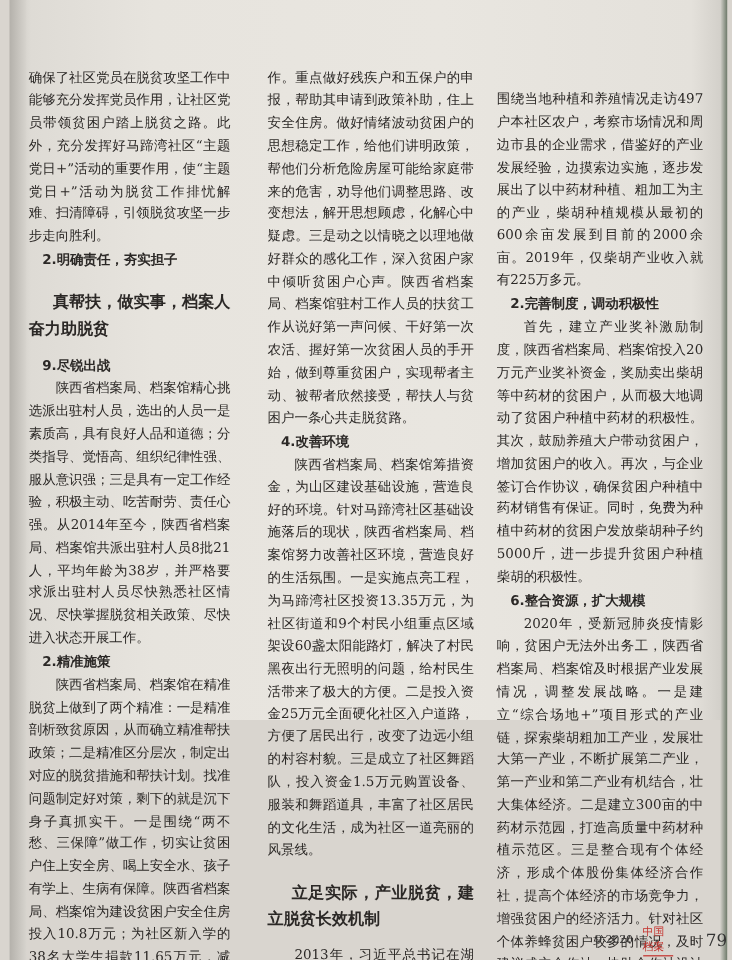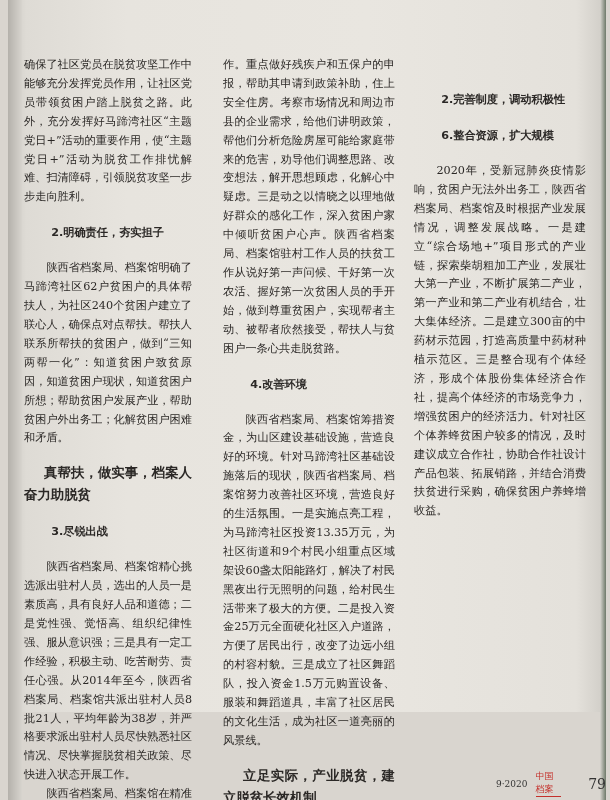--- a/index.html
+++ b/index.html
@@ -4,39 +4,39 @@
 <style>
   html, body { margin:0; padding:0; }
   body {
     width:610px; height:800px; overflow:hidden;
     background:#d9d5cf;
     font-family:"DejaVu Serif", "Liberation Serif", serif;
     color:#2b2826;
     position:relative;
   }
   .page {
-    position:absolute; left:8px; top:0; width:598px; height:712px;
+    position:absolute; left:8px; top:0; width:598px; height:600px;
     background:linear-gradient(90deg,#c9c6c0 0%,#dedbd5 3%,#e7e4de 20%,#e9e6e0 60%,#e4e1db 95%,#cfccc6 100%);
   }
   .spine {
     position:absolute; left:0; top:0; width:14px; height:800px;
     background:linear-gradient(90deg,#b4b1ab,#d7d4ce);
   }
   .edge-right {
     position:absolute; right:0; top:0; width:6px; height:800px;
     background:linear-gradient(90deg,#d8d5cf,#6e7a6a);
   }
   .col { position:absolute; font-size:11.2px; line-height:18.9px; text-align:justify; }
   .col-1 { left:16px; top:56px; width:168px; }
   .col-2 { left:215px; top:56px; width:172px; }
   .col-3 { left:406px; top:74px; width:172px; }
   p { margin:0; text-indent:2em; }
   p.cont { text-indent:0; }
   .sub {
-    margin:16px; padding-left:1em;
+    margin:0; padding-left:1em;
     font-family:"DejaVu Sans","Liberation Sans",sans-serif;
     font-weight:bold; font-size:11.2px; line-height:20px;
   }
   .section {
     font-family:Liberation Serif, serif;
     font-weight:bold; font-size:13.4px; line-height:22px;
     margin:14px 0 10px 0; text-indent:1.5em;
   }
   .footer {
     position:absolute; top:770px; left:488px; font-size:10px; color:#333;
@@ -49,38 +49,40 @@
 </head>
 <body>
 
 <div class="page">
   <div class="spine"></div>
   <div class="edge-right"></div>
 
   <div class="col col-1">
     <p class="cont">确保了社区党员在脱贫攻坚工作中能够充分发挥党员作用，让社区党员带领贫困户踏上脱贫之路。此外，充分发挥好马蹄湾社区“主题党日+”活动的重要作用，使“主题党日+”活动为脱贫工作排忧解难、扫清障碍，引领脱贫攻坚一步步走向胜利。</p>
     <div class="sub">2.明确责任，夯实担子</div>
-    <p>陕西省档案局、档案馆明确了马蹄湾社区62户贫困户的具体帮扶人，为社区240个贫困户建立了联心人，确保点对点帮扶。帮扶人联系所帮扶的贫困户，做到“三知两帮一化”：知道贫困户致贫原因，知道贫困户现状，知道贫困户所想；帮助贫困户发展产业，帮助贫困户外出务工；化解贫困户困难和矛盾。</p>
     <div class="section">真帮扶，做实事，档案人奋力助脱贫</div>
-    <div class="sub">3.尽锐出战</div>
-    <p>陕西省档案局、档案馆精心挑选派出驻村人员，选出的人员一是素质高，具有良好人品和道德；二是党性强、觉悟高、组织纪律性强、服从意识强；三是具有一定工作经验，积极主动、吃苦耐劳、责任心强。从2014年至今，陕西省档案局、档案馆共派出驻村人员8批21人，平均年龄为38岁，并严格要求派出驻村人员尽快熟悉社区情况、尽快掌握脱贫相关政策、尽快进入状态开展工作。</p>
+    <div class="sub">9.尽锐出战</div>
+    <p>陕西省档案局、档案馆精心挑选派出驻村人员，选出的人员一是素质高，具有良好人品和道德；分类指导、觉悟高、组织纪律性强、服从意识强；三是具有一定工作经验，积极主动、吃苦耐劳、责任心强。从2014年至今，陕西省档案局、档案馆共派出驻村人员8批21人，平均年龄为38岁，并严格要求派出驻村人员尽快熟悉社区情况、尽快掌握脱贫相关政策、尽快进入状态开展工作。</p>
+    <div class="sub">2.精准施策</div>
     <p>陕西省档案局、档案馆在精准脱贫上做到了两个精准：一是精准剖析致贫原因，从而确立精准帮扶政策；二是精准区分层次，制定出对应的脱贫措施和帮扶计划。找准问题制定好对策，剩下的就是沉下身子真抓实干。一是围绕“两不愁、三保障”做工作，切实让贫困户住上安全房、喝上安全水、孩子有学上、生病有保障。陕西省档案局、档案馆为建设贫困户安全住房投入10.8万元；为社区新入学的38名大学生捐款11.65万元，减轻了贫困家庭的负担，确保贫困学生能够顺利入学。二是做好重点户和难点户的工</p>
   </div>
 
   <div class="col col-2">
-    <p class="cont">作。重点做好残疾户和五保户的申报，帮助其申请到政策补助，住上安全住房。考察市场情况和周边市县的企业需求，给他们讲明政策，帮他们分析危险房屋可能给家庭带来的危害，劝导他们调整思路、改变想法，解开思想顾虑，化解心中疑虑。三是动之以情晓之以理地做好群众的感化工作，深入贫困户家中倾听贫困户心声。陕西省档案局、档案馆驻村工作人员的扶贫工作从说好第一声问候、干好第一次农活、握好第一次贫困人员的手开始，做到尊重贫困户，实现帮者主动、被帮者欣然接受，帮扶人与贫困户一条心共走脱贫路。</p>
+    <p class="cont">作。重点做好残疾户和五保户的申报，帮助其申请到政策补助，住上安全住房。做好情绪波动贫困户的思想稳定工作，给他们讲明政策，帮他们分析危险房屋可能给家庭带来的危害，劝导他们调整思路、改变想法，解开思想顾虑，化解心中疑虑。三是动之以情晓之以理地做好群众的感化工作，深入贫困户家中倾听贫困户心声。陕西省档案局、档案馆驻村工作人员的扶贫工作从说好第一声问候、干好第一次农活、握好第一次贫困人员的手开始，做到尊重贫困户，实现帮者主动、被帮者欣然接受，帮扶人与贫困户一条心共走脱贫路。</p>
     <div class="sub">4.改善环境</div>
     <p>陕西省档案局、档案馆筹措资金，为山区建设基础设施，营造良好的环境。针对马蹄湾社区基础设施落后的现状，陕西省档案局、档案馆努力改善社区环境，营造良好的生活氛围。一是实施点亮工程，为马蹄湾社区投资13.35万元，为社区街道和9个村民小组重点区域架设60盏太阳能路灯，解决了村民黑夜出行无照明的问题，给村民生活带来了极大的方便。二是投入资金25万元全面硬化社区入户道路，方便了居民出行，改变了边远小组的村容村貌。三是成立了社区舞蹈队，投入资金1.5万元购置设备、服装和舞蹈道具，丰富了社区居民的文化生活，成为社区一道亮丽的风景线。</p>
     <div class="section">立足实际，产业脱贫，建立脱贫长效机制</div>
     <p>2013年，习近平总书记在湖南省花垣县十八洞村考察时指出：“扶贫攻坚就是要实事求是、因地制宜、分类指导、精准扶贫。”产业发展能够极大地降低返贫风险，是帮助贫困户脱贫、防止贫困户返贫最有效的方法。因此，找准项目、发展产业是建立脱贫长效机制的关键。陕西省档案局、档案馆在广泛征得大家意见的基础上，做了3方面的工作：</p>
 
   </div>
 
   <div class="col col-3">
+    <p class="cont">围绕当地种植和养殖情况走访497户本社区农户，考察市场情况和周边市县的企业需求，借鉴好的产业发展经验，边摸索边实施，逐步发展出了以中药材种植、粗加工为主的产业，柴胡种植规模从最初的600余亩发展到目前的2000余亩。2019年，仅柴胡产业收入就有225万多元。</p>
     <div class="sub">2.完善制度，调动积极性</div>
+    <p>首先，建立产业奖补激励制度，陕西省档案局、档案馆投入20万元产业奖补资金，奖励卖出柴胡等中药材的贫困户，从而极大地调动了贫困户种植中药材的积极性。其次，鼓励养殖大户带动贫困户，增加贫困户的收入。再次，与企业签订合作协议，确保贫困户种植中药材销售有保证。同时，免费为种植中药材的贫困户发放柴胡种子约5000斤，进一步提升贫困户种植柴胡的积极性。</p>
     <div class="sub">6.整合资源，扩大规模</div>
     <p>2020年，受新冠肺炎疫情影响，贫困户无法外出务工，陕西省档案局、档案馆及时根据产业发展情况，调整发展战略。一是建立“综合场地+”项目形式的产业链，探索柴胡粗加工产业，发展壮大第一产业，不断扩展第二产业，第一产业和第二产业有机结合，壮大集体经济。二是建立300亩的中药材示范园，打造高质量中药材种植示范区。三是整合现有个体经济，形成个体股份集体经济合作社，提高个体经济的市场竞争力，增强贫困户的经济活力。针对社区个体养蜂贫困户较多的情况，及时建议成立合作社，协助合作社设计产品包装、拓展销路，并结合消费扶贫进行采购，确保贫困户养蜂增收益。</p>
 
   </div>
 
   <div class="footer">
     <span class="issue">9·2020</span>
     <span class="mag">中国档案</span>
     <span class="pageno">79</span>
   </div>

